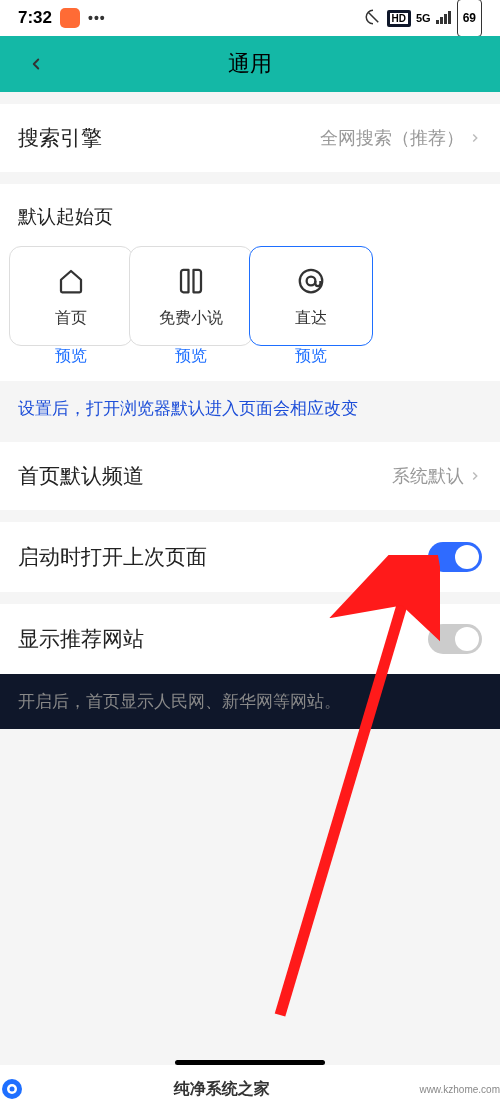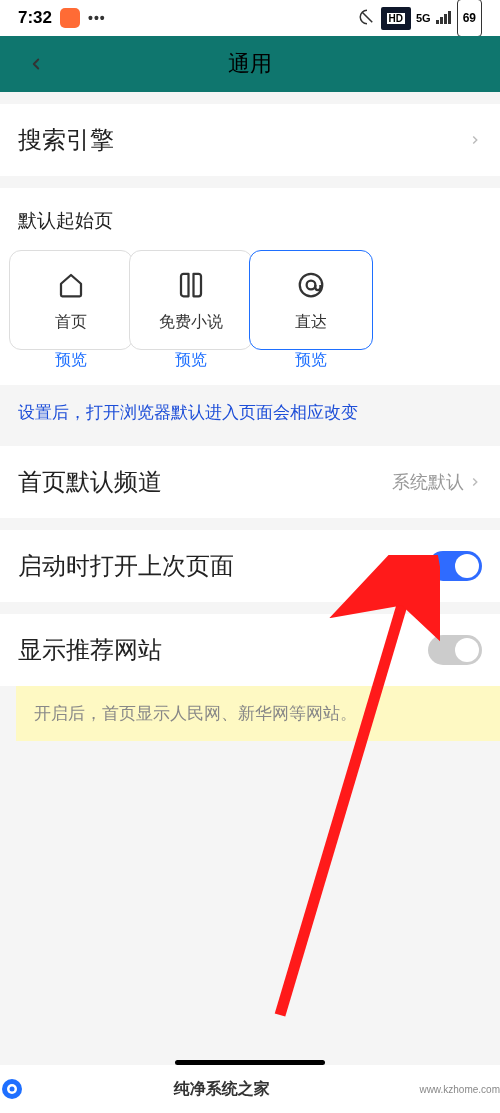--- a/index.html
+++ b/index.html
@@ -30,21 +30,21 @@
     }
     .dots { font-size: 14px; letter-spacing: 1px; color: #333; }
     .battery-box {
       border: 1.5px solid #333;
       border-radius: 4px;
       padding: 11px 5px;
       font-size: 12px;
       font-weight: 600;
     }
     .header {
-      background: #0f766e;
+      background: #14b8a6;
       height: 56px;
       display: flex;
       align-items: center;
       position: relative;
       padding: 0 16px;
     }
     .back-btn {
       width: 40px;
       height: 40px;
       display: flex;
@@ -61,21 +61,21 @@
     }
     .section { background: #701a75; }
     .gap { height: 12px; }
     .row {
       display: flex;
       justify-content: space-between;
       align-items: center;
       padding: 20px 18px;
       background: #fff;
     }
-    .row-label { font-size: 24px; color: #222; }
+    .row-label { font-size: 21px; color: #222; }
     .row-value { font-size: 18px; color: #999; display: flex; align-items: center; gap: 4px; }
     .chevron { color: #bbb; }
     .section-header {
       padding: 20px 18px 16px;
       font-size: 19px;
       color: #222;
       background: #fff;
     }
     .tiles {
       display: flex;
@@ -119,22 +119,21 @@
     .toggle-knob {
       width: 24px; height: 24px; background: #fff; border-radius: 50%;
       position: absolute; top: 3px;
     }
     .toggle.on .toggle-knob { right: 3px; }
     .toggle.off .toggle-knob { right: 3px; }
     .description {
       padding: 16px 18px;
       font-size: 17px;
       color: #888;
-      background: #fef9c3;
-      margin-left: 16px;
+      background: #0f172a;
     }
     .arrow-overlay {
       position: absolute;
       pointer-events: none;
     }
     .watermark {
       position: absolute;
       bottom: 0;
       left: 0;
       right: 0;
@@ -171,21 +170,21 @@
     <span>7:32</span>
     <span class="orange-badge"></span>
     <span class="dots">•••</span>
   </div>
   <div class="status-right">
     <span class="sig-icon">
       <svg width="18" height="18" viewBox="0 0 24 24" fill="none" stroke="#333" stroke-width="2">
           <path d="M5 5l14 14M12 3a9 9 0 100 18"></path>
         </svg>
     </span>
-    <span class="sig-icon" style="font-size:10px;border:6px solid #0f172a;padding:0 2px;border-radius:2px;font-weight:700;">HD</span>
+    <span class="sig-icon" style="font-size:10px;border:3px solid #0f172a;padding:0 2px;border-radius:2px;font-weight:700;">HD</span>
     <span class="sig-icon" style="font-size:11px;font-weight:600;">5G</span>
     <span class="sig-icon">
       <svg width="16" height="14" viewBox="0 0 16 14">
           <rect x="0" y="10" width="3" height="4" fill="#333"></rect>
           <rect x="4" y="7" width="3" height="7" fill="#333"></rect>
           <rect x="8" y="4" width="3" height="10" fill="#333"></rect>
           <rect x="12" y="1" width="3" height="13" fill="#333"></rect>
         </svg>
     </span>
     <span class="battery-box">69</span>
@@ -199,20 +198,21 @@
       </svg>
   </div>
   <div class="header-title">通用</div>
 </div>
 
 <div class="gap"></div>
 
 <div class="row">
   <span class="row-label">搜索引擎</span>
   <span class="row-value">
+    <span>全网搜索（推荐）</span>
     <svg class="chevron" width="14" height="14" viewBox="0 0 24 24" fill="none" stroke="#bbb" stroke-width="2.5">
         <polyline points="9 18 15 12 9 6"></polyline>
       </svg>
   </span>
 </div>
 
 <div class="gap"></div>
 
 <div class="section">
   <div class="section-header">默认起始页</div>

